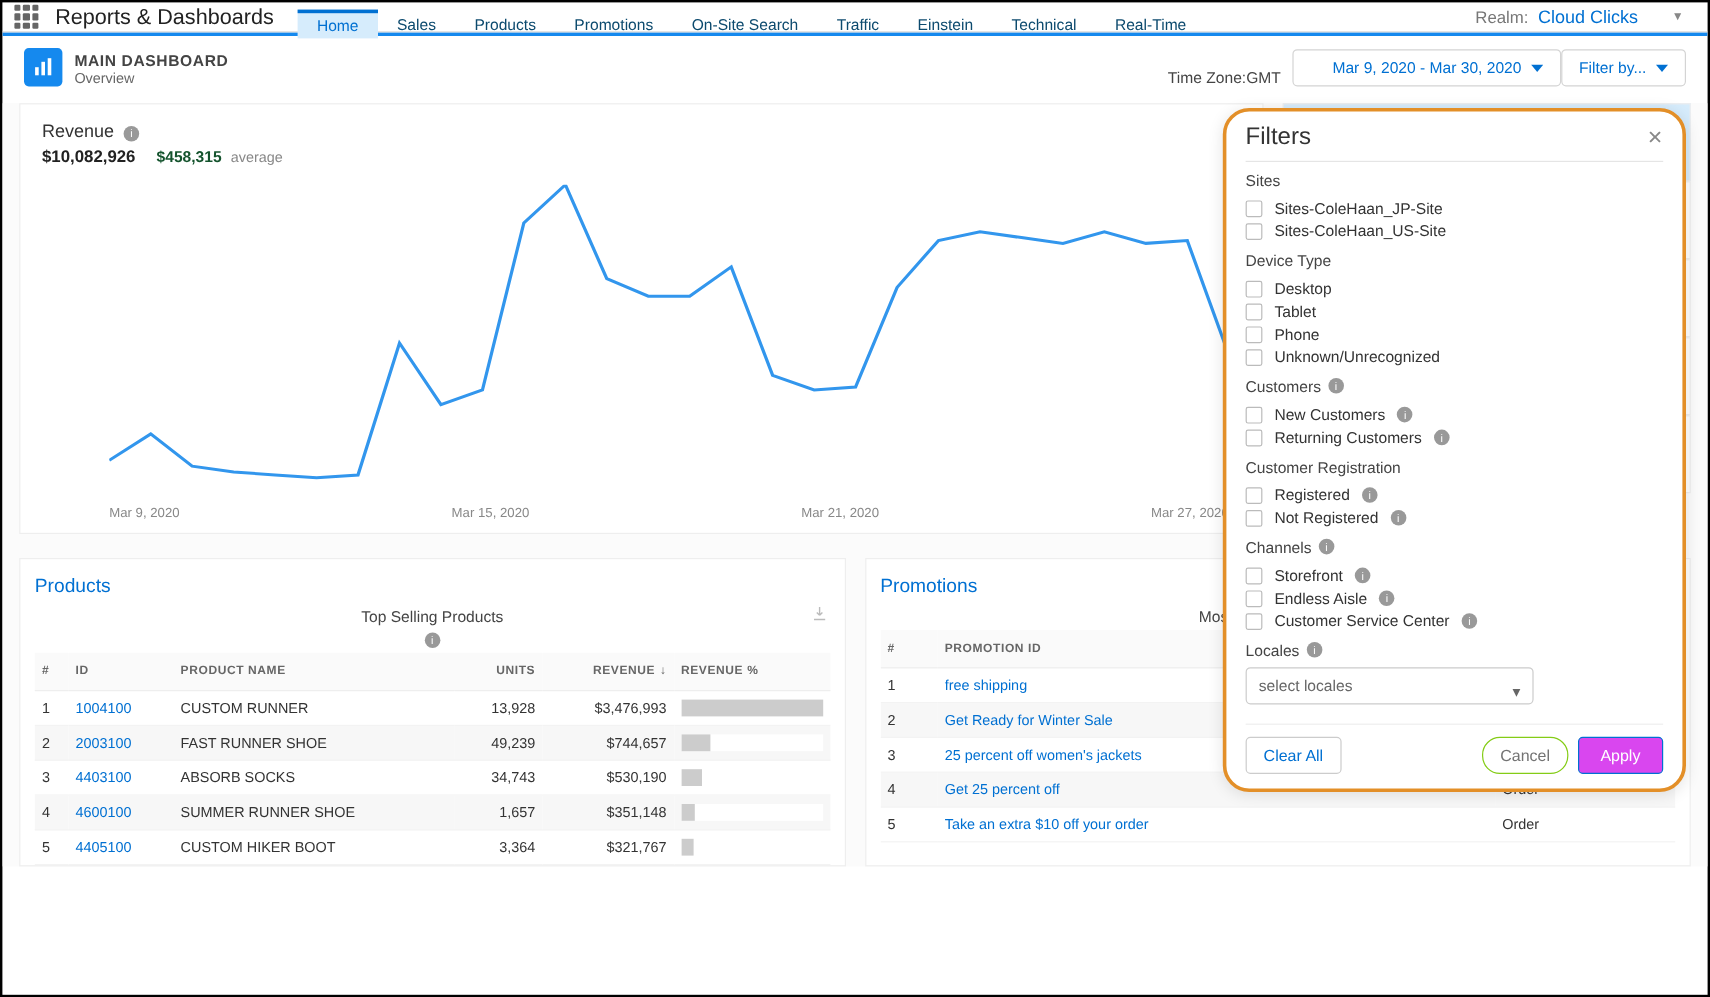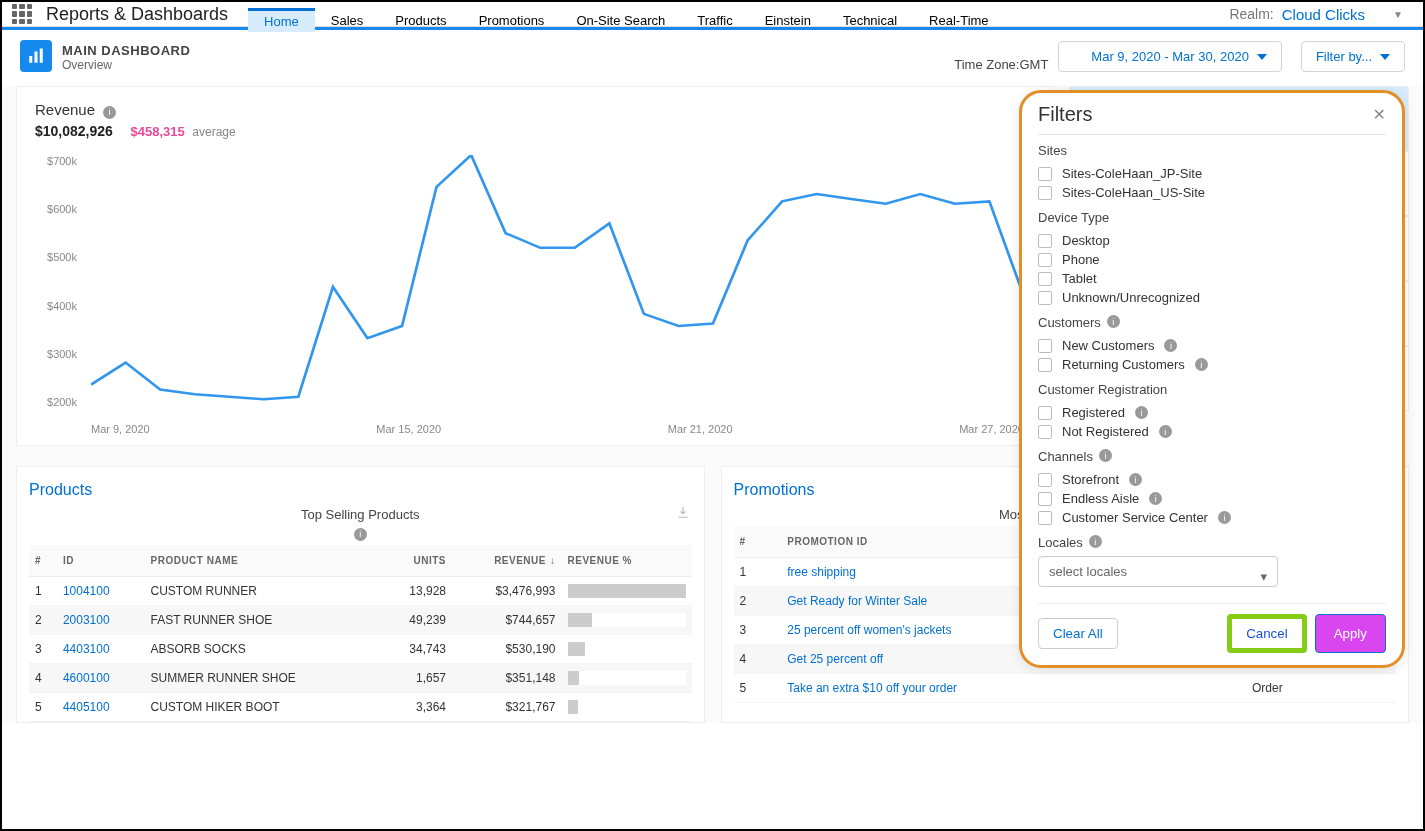--- a/index.html
+++ b/index.html
@@ -4,51 +4,51 @@
 <style>
 * { box-sizing: border-box; margin: 0; padding: 0; }
 body { font-family: -apple-system, BlinkMacSystemFont, "Segoe UI", Helvetica, Arial, sans-serif; background: #fff; color: #222; font-size: 13px; border: 2px solid #000; width: 1425px; height: 831px; overflow: hidden; position: relative; }
 
 
 .header { display: flex; align-items: center; height: 25px; border-bottom: 1px solid #ddd; padding: 0 10px; position: relative; }
 .apps-icon { width: 20px; height: 20px; display: grid; grid-template-columns: repeat(3,1fr); grid-template-rows: repeat(3,1fr); gap: 2px; margin-right: 14px; cursor: pointer; }
 .apps-icon span { background: #666; border-radius: 1px; }
 .app-title { font-size: 18px; font-weight: 400; color: #222; margin-right: 20px; }
 .nav-tabs { display: flex; height: 100%; margin-top: 12px; }
-.nav-tab { padding: 0 16px; display: flex; align-items: center; color: #000000; cursor: pointer; font-size: 13px; }
+.nav-tab { padding: 0 16px; display: flex; align-items: center; color: #0c4a6e; cursor: pointer; font-size: 13px; }
 .nav-tab.active { background: #d6ecfc; color: #0070d2; border-top: 3px solid #0070d2; }
 .realm { margin-left: auto; display: flex; align-items: center; gap: 8px; padding-right: 10px; }
 .realm-label { color: #777; font-size: 14px; }
 .realm-value { color: #0070d2; font-size: 15px; }
 .realm-caket { font-size: 10px; color: #888; margin-left: 20px; }
 
 .blue-line { height: 3px; background: #1589ee; }
 
 
 .subheader { display: flex; align-items: flex-end; padding: 10px 18px 14px 18px; }
 .dash-icon { width: 32px; height: 32px; background: #1589ee; border-radius: 4px; display: flex; align-items: center; justify-content: center; margin-right: 10px; }
 .dash-icon svg { fill: #fff; }
 .dash-meta .dash-title { font-size: 13px; font-weight: 600; color: #444; letter-spacing: 0.5px; }
 .dash-meta .dash-sub { font-size: 12px; color: #666; }
 .tz { margin-left: auto; color: #444; font-size: 13px; margin-right: 10px; }
 .date-btn, .filter-btn { border: 1px solid #d4d4d4; border-radius: 4px; padding: 7px 14px; display: flex; align-items: center; gap: 8px; color: #0070d2; cursor: pointer; background: #fff; font-size: 13px; }
-.date-btn { margin-right: 19px; padding-left: 32px; }
+.date-btn { margin-right: 0; padding-left: 32px; }
 .caret-down { width: 0; height: 0; border-left: 5px solid transparent; border-right: 5px solid transparent; border-top: 6px solid #0070d2; }
 
 
 .content { padding: 0 14px; background: #fbfbfb; }
 .row1 { display: flex; gap: 16px; }
 .chart-card { flex: 1; background: #fff; border: 1px solid #eee; padding: 14px 18px 10px 18px; position: relative; }
 .chart-head { display: flex; align-items: baseline; gap: 8px; }
 .chart-title { font-size: 15px; color: #333; }
 .info-icon { width: 13px; height: 13px; border-radius: 50%; background: #999; color: #fff; font-size: 9px; display: inline-flex; align-items: center; justify-content: center; cursor: default; }
 .dl-icon { position: absolute; right: 14px; top: 14px; color: #bbb; cursor: pointer; }
 .chart-stats { margin-top: 4px; }
 .chart-stats .big { font-size: 14px; font-weight: 700; color: #222; margin-right: 14px; }
-.chart-stats .avg { font-size: 13px; font-weight: 700; color: #ec4899; }
+.chart-stats .avg { font-size: 13px; font-weight: 700; color: #14532d; }
 .chart-stats .avg-label { font-size: 12px; color: #888; margin-left: 4px; }
 
 .chart-area { position: relative; height: 280px; margin-top: 16px; }
 .y-axis { position: absolute; left: 0; top: 0; bottom: 26px; width: 48px; display: flex; flex-direction: column; justify-content: space-between; font-size: 11px; color: #888; text-align: right; padding-right: 6px; }
 .plot { position: absolute; left: 56px; right: 10px; top: 0; bottom: 26px; }
 .x-axis { position: absolute; left: 56px; right: 10px; bottom: 0; display: flex; justify-content: space-between; font-size: 11px; color: #888; }
 .plot svg { width: 100%; height: 100%; }
 .plot svg polyline { fill: none; stroke: #3296ed; stroke-width: 2.5; }
 
 .metrics-col { width: 340px; display: flex; flex-direction: column; gap: 0; }
@@ -80,21 +80,21 @@
 .fp-close { margin-left: auto; font-size: 16px; color: #888; cursor: pointer; }
 .fp-group-title { font-size: 13px; color: #444; margin: 8px 0 6px 0; display: flex; align-items: flex-start; gap: 6px; }
 .fp-item { display: flex; align-items: center; gap: 10px; padding: 2px 0; font-size: 13px; color: #333; }
 .fp-check { width: 14px; height: 14px; border: 1px solid #bbb; border-radius: 2px; cursor: pointer; flex-shrink: 0; }
 .fp-select { margin: 4px 0 10px 0; }
 .fp-select select, .fp-selectbox { width: 240px; padding: 7px 10px; border: 1px solid #ccc; border-radius: 4px; color: #666; background: #fff; font-size: 13px; position: relative; }
 .fp-selectbox .sel-caret { position: absolute; right: 10px; top: 12px; }
 .fp-footer { display: flex; align-items: center; margin-top: 16px; border-top: 1px solid #eee; padding-top: 10px; justify-content: space-between; }
 .fp-clear { border: 1px solid #ccc; background: #fff; color: #0070d2; padding: 7px 14px; border-radius: 4px; cursor: pointer; }
 .fp-actions { margin-left: auto; display: flex; gap: 8px; }
-.fp-cancel { border: 5px solid #84cc16; background: #fff; color: #1d4ed8; padding: 7px 14px; border-radius: 4px; cursor: pointer; }
+.fp-cancel { border: 1px solid #84cc16; background: #fff; color: #737373; padding: 7px 14px; border-radius: 15px; cursor: pointer; }
 .fp-apply { border: 1px solid #0070d2; background: #d946ef; color: #fff; padding: 7px 18px; border-radius: 4px; cursor: pointer; }
 </style>
 </head>
 <body>
 
 <div class="header">
   <div class="apps-icon">
     <span></span>
       <span></span>
       <span></span>
@@ -162,28 +162,20 @@
         <span class="chart-title">Revenue</span>
         <span class="info-icon">i</span>
       </div>
       <div class="chart-stats">
         <span class="big">$10,082,926</span>
         <span class="avg">$458,315</span>
         <span class="avg-label">average</span>
       </div>
 
       <div class="chart-area">
-        <div class="y-axis" id="y-axis">
-            <div>$700k</div>
-            <div>$600k</div>
-            <div>$500k</div>
-            <div>$400k</div>
-            <div>$300k</div>
-            <div>$200k</div>
-          </div>
         <div class="plot">
           <svg viewBox="0 0 860 254" preserveAspectRatio="none" id="chart-svg">
               <polyline points="0.0,229.6 31.9,207.6 63.7,234.5 95.6,239.3 127.4,241.8 159.3,244.2 191.1,241.8 223.0,131.9 254.8,183.2 286.7,171.0 318.5,31.8 350.4,0.0 382.2,78.2 414.1,92.8 445.9,92.8 477.8,68.4 509.6,158.8 541.5,171.0 573.3,168.5 605.2,85.5 637.0,46.4 668.9,39.1 700.7,44.0 732.6,48.8 764.4,39.1 796.3,48.8 828.1,46.4 860.0,141.7"></polyline>
             </svg>
         </div>
         <div class="x-axis" id="x-axis">
             <div>Mar 9, 2020</div>
             <div>Mar 15, 2020</div>
             <div>Mar 21, 2020</div>
             <div>Mar 27, 2020</div>
@@ -368,25 +360,25 @@
       </div>
       <div class="fp-group-title">
         <span>Device Type</span>
       </div>
       <div class="fp-item">
         <span class="fp-check"></span>
         <span>Desktop</span>
       </div>
       <div class="fp-item">
         <span class="fp-check"></span>
+        <span>Tablet</span>
+      </div>
+      <div class="fp-item">
+        <span class="fp-check"></span>
         <span>Phone</span>
-      </div>
-      <div class="fp-item">
-        <span class="fp-check"></span>
-        <span>Tablet</span>
       </div>
       <div class="fp-item">
         <span class="fp-check"></span>
         <span>Unknown/Unrecognized</span>
       </div>
       <div class="fp-group-title">
         <span>Customers</span>
         <span class="info-icon">i</span>
       </div>
       <div class="fp-item">

